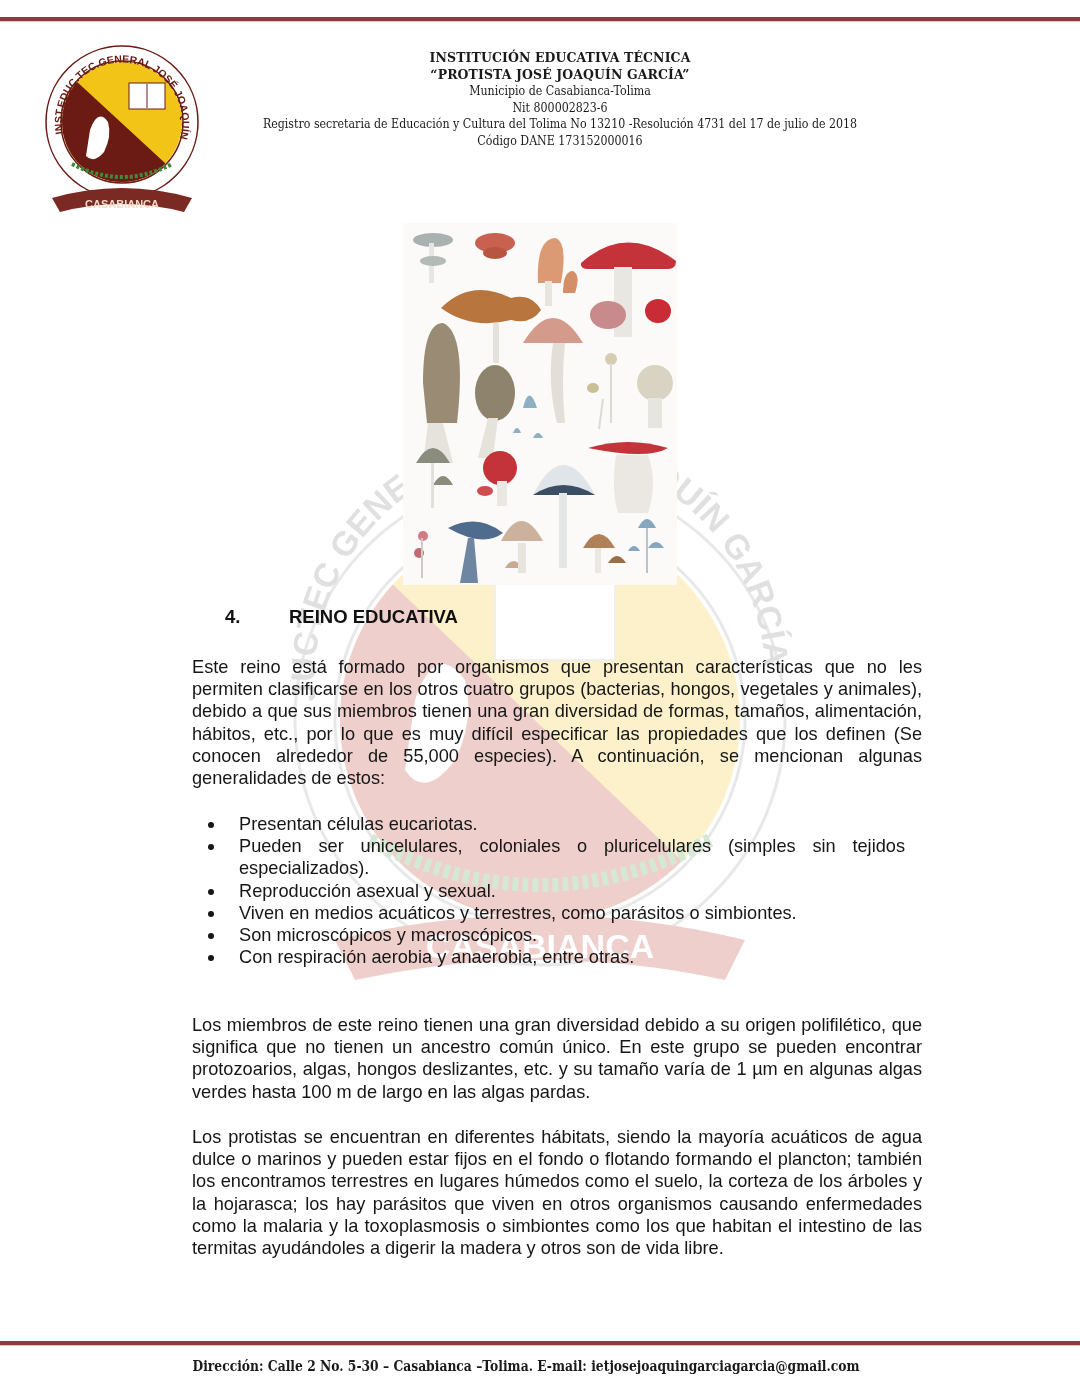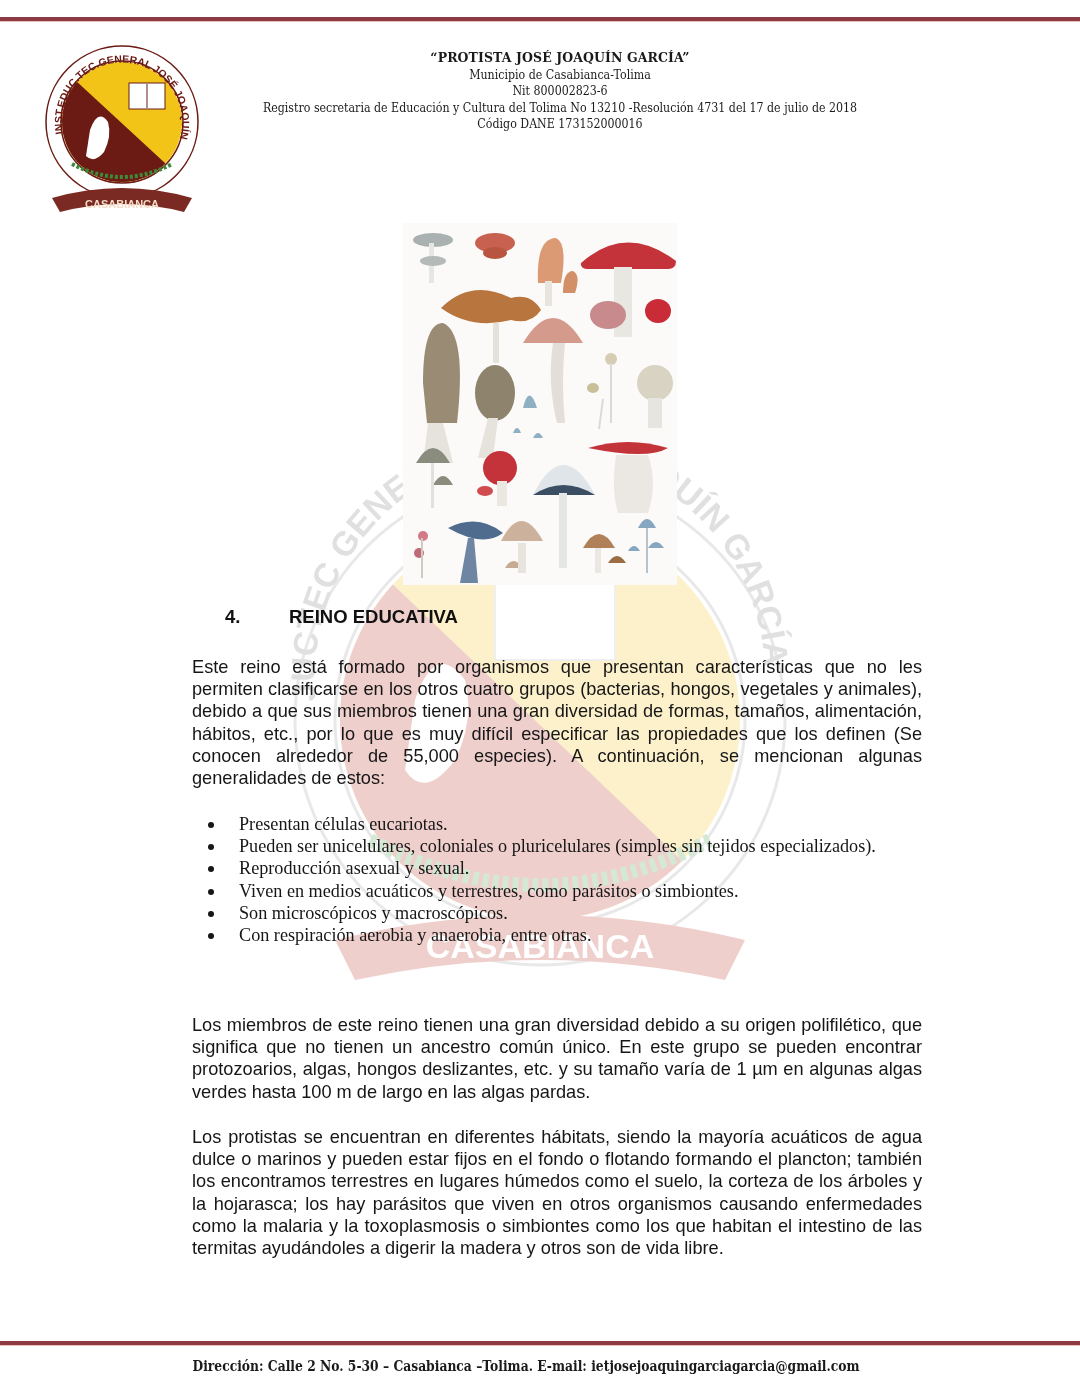--- a/index.html
+++ b/index.html
@@ -30,21 +30,21 @@
   .section-heading .num { display: inline-block; width: 64px; }
 
   .text { position: absolute; left: 192px; width: 730px; font-family: "Liberation Sans", sans-serif;
           font-size: 18.2px; line-height: 22.2px; color: #161616; text-align: justify; }
   .p1 { top: 656px; }
   .p2 { top: 1014px; }
   .p3 { top: 1126px; }
 
   .bullets { position: absolute; left: 175px; top: 813px; width: 730px; margin: 0; padding: 0; list-style: none;
              font-family: "Liberation Sans", sans-serif; font-size: 18.2px; line-height: 22.2px; color: #161616; }
-  .bullets li { position: relative; padding-left: 64px; text-align: justify; font-family: Liberation Serif, serif; }
+  .bullets li { position: relative; padding-left: 64px; text-align: justify; }
   .bullets li .dot { position: absolute; left: 33px; top: 9px; width: 6px; height: 6px; border-radius: 50%; background: #161616; }
 
   .footer { position: absolute; left: 0; top: 1358px; width: 1052px; text-align: center;
             font-family: "DejaVu Serif", serif; font-weight: bold; font-size: 14px; color: #1a1a1a; }
   .footer span { display: inline-block; transform: scaleX(0.88); }
 </style>
 </head>
 <body>
 
 <div class="page">
@@ -92,20 +92,21 @@
     <path d="M48 92 q8 -22 18 -8 q4 14 -4 30 q-10 12 -18 4 z" fill="#fff"></path>
     <path d="M30 126 q50 26 100 0" fill="none" stroke="#3f8a3a" stroke-width="4" stroke-dasharray="3 2"></path>
     <text font-family="Liberation Sans, sans-serif" font-size="10.5" font-weight="bold" fill="#6b1a14">
       <textPath href="#lgarc" startOffset="2%">INST.EDUC.TEC.GENERAL JOSÉ JOAQUÍN GARCÍA</textPath>
     </text>
     <path d="M10 160 q70 -20 140 0 l-8 14 q-62 -16 -124 0 z" fill="#7a2a22"></path>
     <text x="80" y="170" text-anchor="middle" font-family="Liberation Sans, sans-serif" font-size="11" font-weight="bold" fill="#f3dcc8">CASABIANCA</text>
   </svg>
 
   <div class="header">
+    <div class="l1">INSTITUCIÓN EDUCATIVA TÉCNICA</div>
     <div class="l2">“PROTISTA JOSÉ JOAQUÍN GARCÍA”</div>
     <div class="l3">Municipio de Casabianca-Tolima</div>
     <div class="l4">Nit 800002823-6</div>
     <div class="l5">Registro secretaria de Educación y Cultura del Tolima No 13210 -Resolución 4731 del 17 de julio de 2018</div>
     <div class="l6">Código DANE 173152000016</div>
   </div>
 
   <svg class="figure" viewBox="0 0 274 362">
 
     <ellipse cx="30" cy="17" rx="20" ry="7" fill="#a9b2b0"></ellipse>

